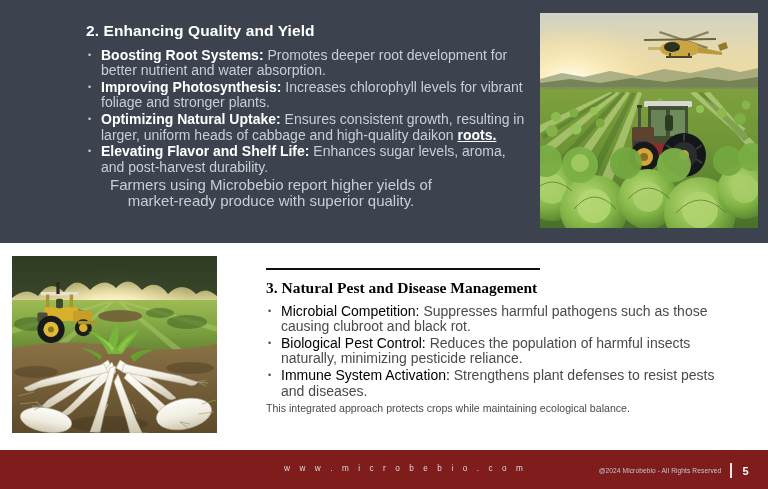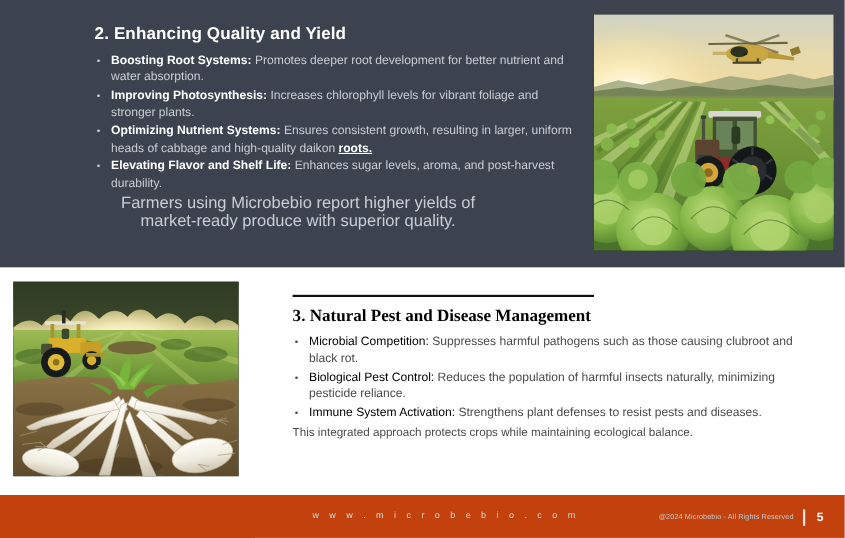--- a/index.html
+++ b/index.html
@@ -46,21 +46,21 @@
   }
   ul.bullets {
     list-style: none;
     margin: 0;
     padding: 0;
   }
   ul.bullets > li {
     position: relative;
     padding-left: 15px;
     margin-bottom: 1px;
-    font-size: 11px;
+    font-size: 14px;
     line-height: 15.6px;
   }
   ul.bullets > li::before {
     content: "\2022";
     position: absolute;
     left: 2px;
     top: 0;
     font-size: 9px;
     line-height: 15.6px;
   }
@@ -126,21 +126,21 @@
     margin-top: 2px;
   }
 
   
   .footer {
     position: absolute;
     left: 0;
     top: 450px;
     width: 768px;
     height: 39px;
-    background: #c2410c;
+    background: #7f1d1d;
   }
   .footer-site {
     position: absolute;
     left: 284px;
     top: 14px;
     color: #d8dce1;
     font-size: 8.2px;
     letter-spacing: 3.6px;
     font-weight: normal;
   }
@@ -182,21 +182,21 @@
     <div class="sec2-heading">2. Enhancing Quality and Yield</div>
 
     <ul class="bullets dark-text">
       <li>
         <span class="lead">Boosting Root Systems:</span><span> Promotes deeper root development for better nutrient and water absorption.</span>
       </li>
       <li>
         <span class="lead">Improving Photosynthesis:</span><span> Increases chlorophyll levels for vibrant foliage and stronger plants.</span>
       </li>
       <li>
-        <span class="lead">Optimizing Nutrient Systems:</span><span> Ensures consistent growth, resulting in larger, uniform heads of cabbage and high-quality daikon </span><span class="strong">roots.</span>
+        <span class="lead">Optimizing Natural Uptake:</span><span> Ensures consistent growth, resulting in larger, uniform heads of cabbage and high-quality daikon </span><span class="strong">roots.</span>
       </li>
       <li>
         <span class="lead">Elevating Flavor and Shelf Life:</span><span> Enhances sugar levels, aroma, and post-harvest durability.</span>
       </li>
     </ul>
 
     <div class="sec2-outro">Farmers using Microbebio report higher yields of market-ready produce with superior quality.</div>
   </div>
 
   <div class="photo photo-cabbage">

